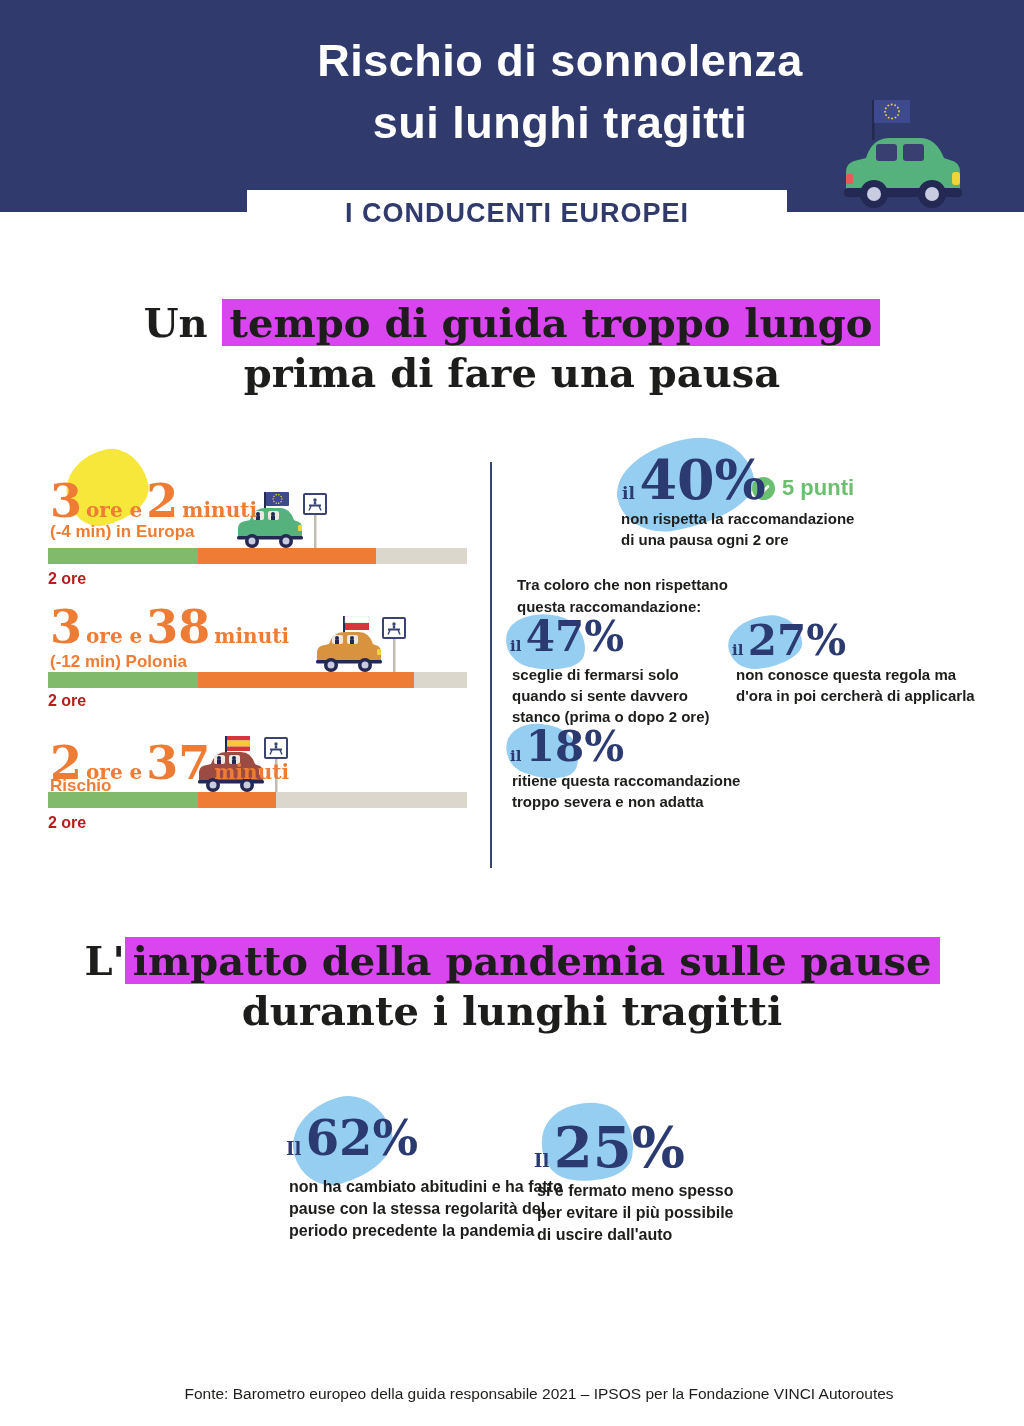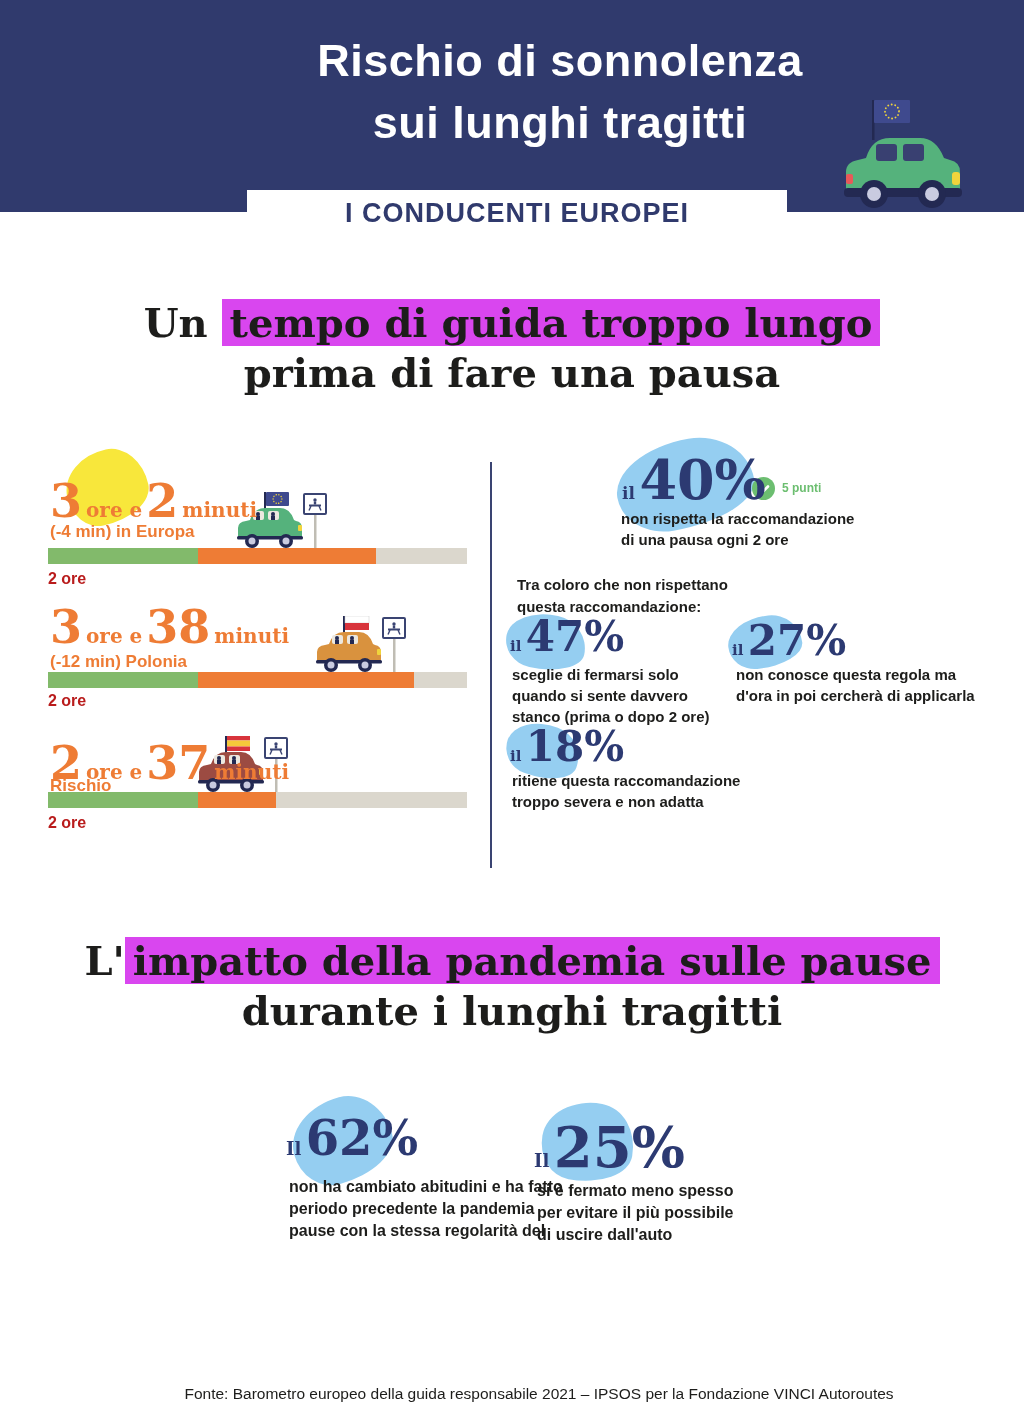--- a/index.html
+++ b/index.html
@@ -38,21 +38,21 @@
   .blob-blue {background:#95cef1;}
 
   
   .divider {position:absolute; left:490px; top:462px; width:2px; height:406px; background:#3a4472;}
 
   
   .stat-line {position:absolute; white-space:nowrap; z-index:2; color:#2c3a72;}
   .stat-prefix {font-family:"DejaVu Serif",serif; font-weight:700;}
   .stat-big {font-family:"DejaVu Serif",serif; font-weight:700;}
   .stat-desc {position:absolute; font-size:15px; font-weight:700; color:#1d1d1b; line-height:21px; z-index:2; white-space:nowrap;}
-  .punti-label {position:absolute; color:#6cbe70; font-size:12px; font-weight:700; line-height:22px; z-index:2;}
+  .punti-label {position:absolute; color:#6cbe70; font-size:22px; font-weight:700; line-height:22px; z-index:2;}
   .among {position:absolute; font-size:15px; font-weight:700; color:#1d1d1b; line-height:22px; z-index:2;}
 
   .footer {position:absolute; left:0; top:1385px; width:1024px; text-align:center;
            font-size:15.5px; color:#1d1d1b;padding-left:27px;}
   svg {display:block;}
 </style>
 </head>
 <body>
 
 <div class="page">
@@ -258,22 +258,22 @@
     <div>durante i lunghi tragitti</div>
   </div>
 
   <div class="blob blob-blue" style="left:292px; top:1098px; width:100px; height:84px; transform:rotate(-15deg);"></div>
   <div class="stat-line" style="left:286px; top:1110px;">
     <span class="stat-prefix" style="font-size:18px;">Il</span>
     <span class="stat-big" style="font-size:48px;">62%</span>
   </div>
   <div class="stat-desc" style="left:289px; top:1176px; font-size:16px; line-height:22px;">
     <div>non ha cambiato abitudini e ha fatto</div>
+    <div>pause con la stessa regolarità del</div>
     <div>periodo precedente la pandemia</div>
-    <div>pause con la stessa regolarità del</div>
   </div>
 
   <div class="blob blob-blue" style="left:542px; top:1102px; width:92px; height:80px; transform:rotate(10deg);"></div>
   <div class="stat-line" style="left:534px; top:1114px;">
     <span class="stat-prefix" style="font-size:18px;">Il</span>
     <span class="stat-big" style="font-size:56px;">25%</span>
   </div>
   <div class="stat-desc" style="left:537px; top:1180px; font-size:16px; line-height:22px;">
     <div>si è fermato meno spesso</div>
     <div>per evitare il più possibile</div>

